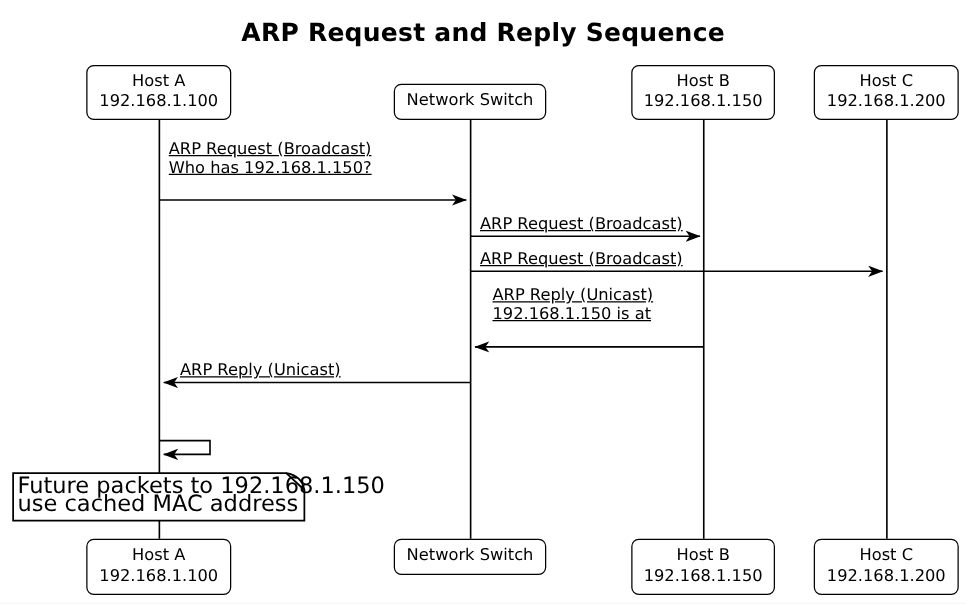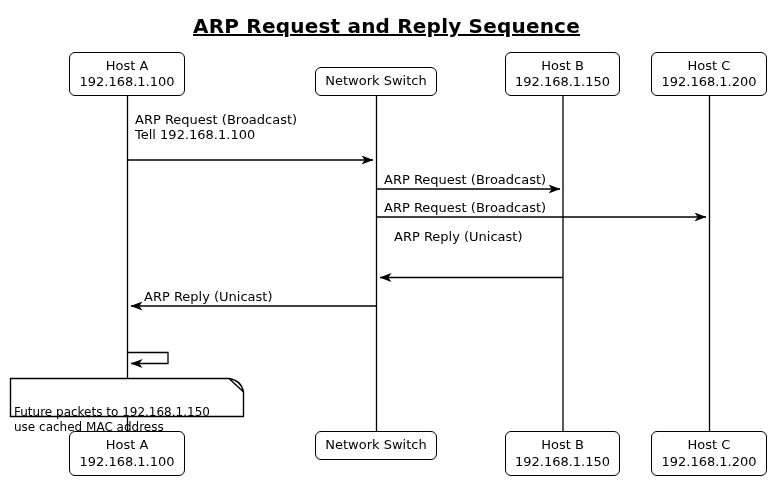--- a/index.html
+++ b/index.html
@@ -12,21 +12,20 @@
     color: #000000;
     overflow: hidden;
   }
   .title {
     position: absolute;
     left: 0; right: 0; top: 14px;
     text-align: center;
     font-size: 20px;
     font-weight: bold;
     letter-spacing: 0.2px;
-    text-decoration: underline;
   }
   .svg-layer {
     position: absolute;
     left: 0; top: 0;
     width: 773px; height: 483px;
   }
   .pbox {
     position: absolute;
     box-sizing: border-box;
     border: 1.5px solid #000000;
@@ -47,34 +46,34 @@
   .box-host-c-top    { left: 651px; top: 52px;  width: 116px; height: 44px; }
   .box-host-a-bottom { left: 69px;  top: 431px; width: 116px; height: 45px; }
   .box-switch-bottom { left: 315px; top: 431px; width: 122px; height: 29px; }
   .box-host-b-bottom { left: 505px; top: 431px; width: 115px; height: 45px; }
   .box-host-c-bottom { left: 651px; top: 431px; width: 116px; height: 45px; }
   .msg {
     position: absolute;
     font-size: 13px;
     line-height: 15px;
     white-space: nowrap;
+    text-decoration: underline;
   }
   .msg-1 { left: 135px; top: 112px; }
   .msg-2 { left: 384px; top: 172px; }
   .msg-3 { left: 384px; top: 200px; }
   .msg-4 { left: 394px; top: 229px; }
   .msg-5 { left: 144px; top: 289px; }
   .msg-6 { left: 135px; top: 317px; }
   .note-text {
     position: absolute;
     left: 14px; top: 381px;
-    font-size: 12px;
+    font-size: 18px;
     line-height: 15px;
     white-space: nowrap;
-    margin-top: 24px;
   }
 </style>
 </head>
 <body>
 
 <div class="stage">
 
   <div class="title">ARP Request and Reply Sequence</div>
 
   <svg class="svg-layer" viewBox="0 0 773 483" xmlns="http://www.w3.org/2000/svg">
@@ -127,30 +126,31 @@
     <div>Host B</div>
     <div>192.168.1.150</div>
   </div>
   <div class="pbox box-host-c-bottom">
     <div>Host C</div>
     <div>192.168.1.200</div>
   </div>
 
   <div class="msg msg-1">
     <div>ARP Request (Broadcast)</div>
-    <div>Tell 192.168.1.100</div>
+    <div>Who has 192.168.1.150?</div>
   </div>
   <div class="msg msg-2">
     <div>ARP Request (Broadcast)</div>
   </div>
   <div class="msg msg-3">
     <div>ARP Request (Broadcast)</div>
   </div>
   <div class="msg msg-4">
     <div>ARP Reply (Unicast)</div>
+    <div>192.168.1.150 is at</div>
   </div>
   <div class="msg msg-5">
     <div>ARP Reply (Unicast)</div>
   </div>
   <div class="msg msg-6">
   </div>
 
   <div class="note-text">
     <div>Future packets to 192.168.1.150</div>
     <div>use cached MAC address</div>

